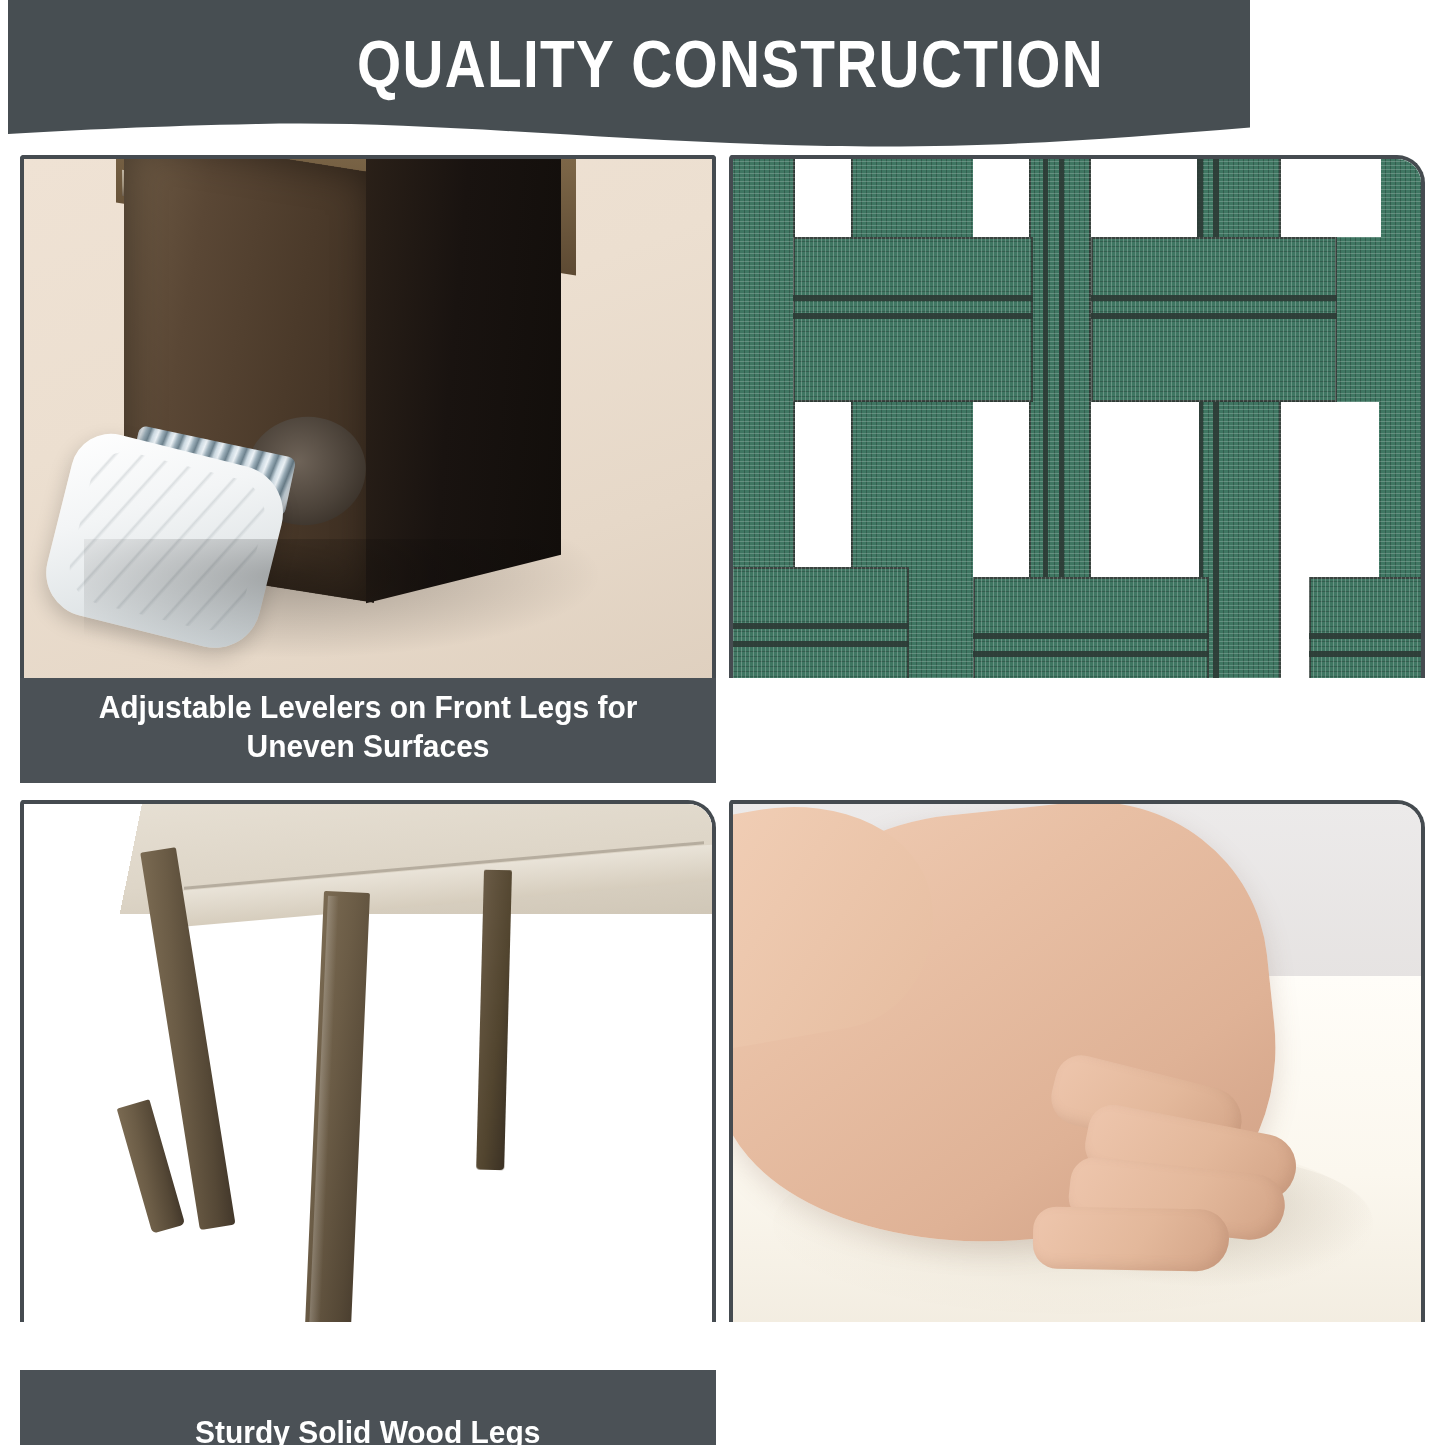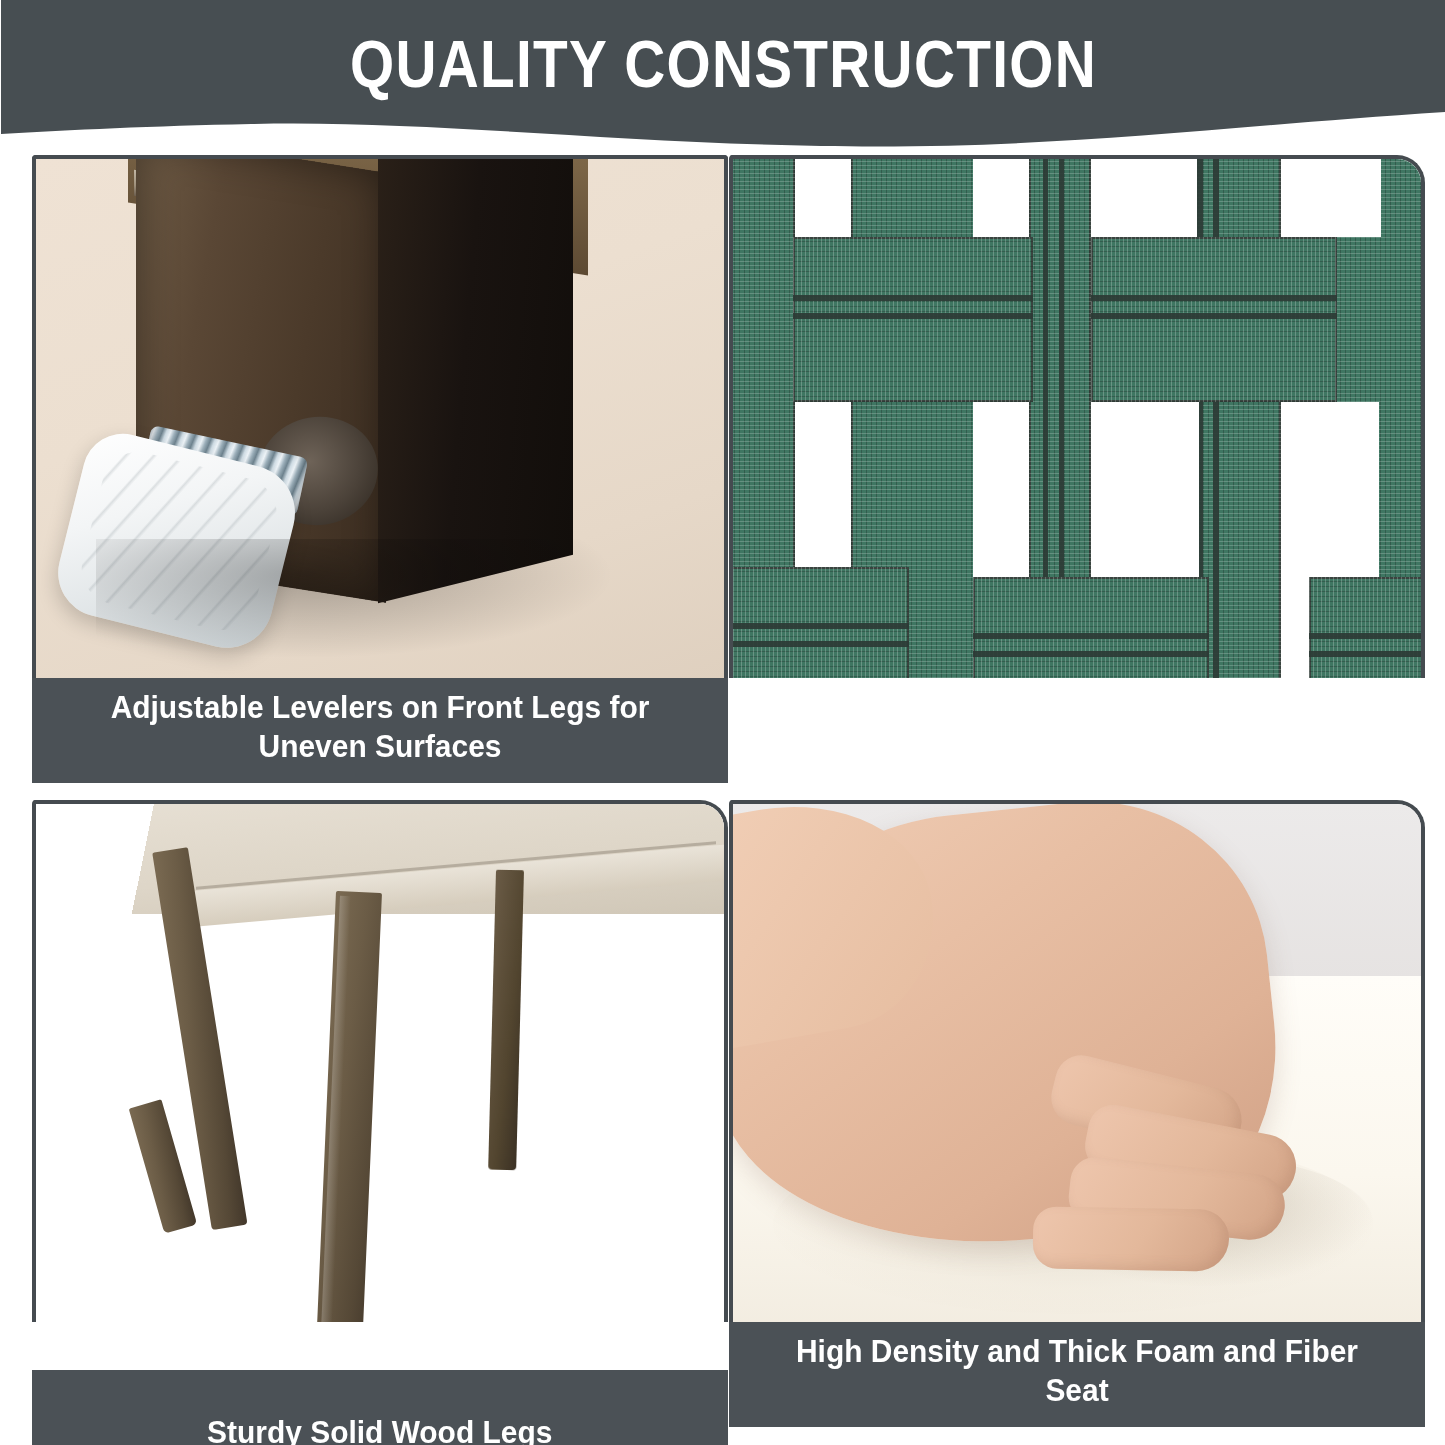--- a/index.html
+++ b/index.html
@@ -2,31 +2,31 @@
 <html><head>
 <meta charset="utf-8">
 <style>
   html,body{margin:0;padding:0;background:#ffffff;}
   body{width:1445px;height:1445px;overflow:hidden;
        font-family:"Liberation Sans","DejaVu Sans",sans-serif;}
 
   .page{position:relative;width:1445px;height:1445px;background:#ffffff;}
 
   
-  .header{position:absolute;left:1px;top:0;width:1445px;height:150px;overflow:hidden;}
+  .header{position:absolute;left:8px;top:0;width:1242px;height:150px;overflow:hidden;}
   .header-wave{position:absolute;left:0;top:0;width:1445px;height:150px;display:block;}
   .header-title{position:absolute;left:0;top:26px;width:1445px;text-align:center;
       color:#ffffff;font-size:66px;font-weight:700;letter-spacing:1.5px;
       font-family:"Liberation Sans","DejaVu Sans",sans-serif;
       transform:scaleX(0.86);transform-origin:50% 50%;white-space:nowrap;}
 
   
   .grid{position:absolute;left:20px;top:155px;width:1405px;height:1272px;}
   .cell{position:absolute;width:696px;}
-  .cell.left{left:12px;}
+  .cell.left{left:0;}
   .cell.right{left:709px;}
   .cell.row1{top:0;height:628px;}
   .cell.row2{top:645px;height:627px;}
 
   .photo{position:relative;width:100%;box-sizing:border-box;
          border:4px solid #454b50;overflow:hidden;background:#fff;}
   .photo.tl{height:523px;border-radius:4px 4px 0 0;border-bottom:none;}
   .photo.tr{height:523px;border-radius:4px 28px 0 0;border-bottom:none;}
   .photo.bl{height:522px;border-radius:4px 28px 0 0;border-bottom:none;}
   .photo.br{height:522px;border-radius:4px 28px 0 0;border-bottom:none;}
@@ -237,19 +237,16 @@
         <div class="foam-body"></div>
         <div class="dent"></div>
         <div class="dent2"></div>
         <div class="hand"></div>
         <div class="wrist"></div>
         <div class="finger f1"></div>
         <div class="finger f2"></div>
         <div class="finger f3"></div>
         <div class="finger f4"></div>
       </div>
-      <div class="caption two">
-        <span>High Density and Thick Foam and Fiber Seat</span>
-      </div>
     </div>
 
   </div>
 </div>
 
 </body></html>

